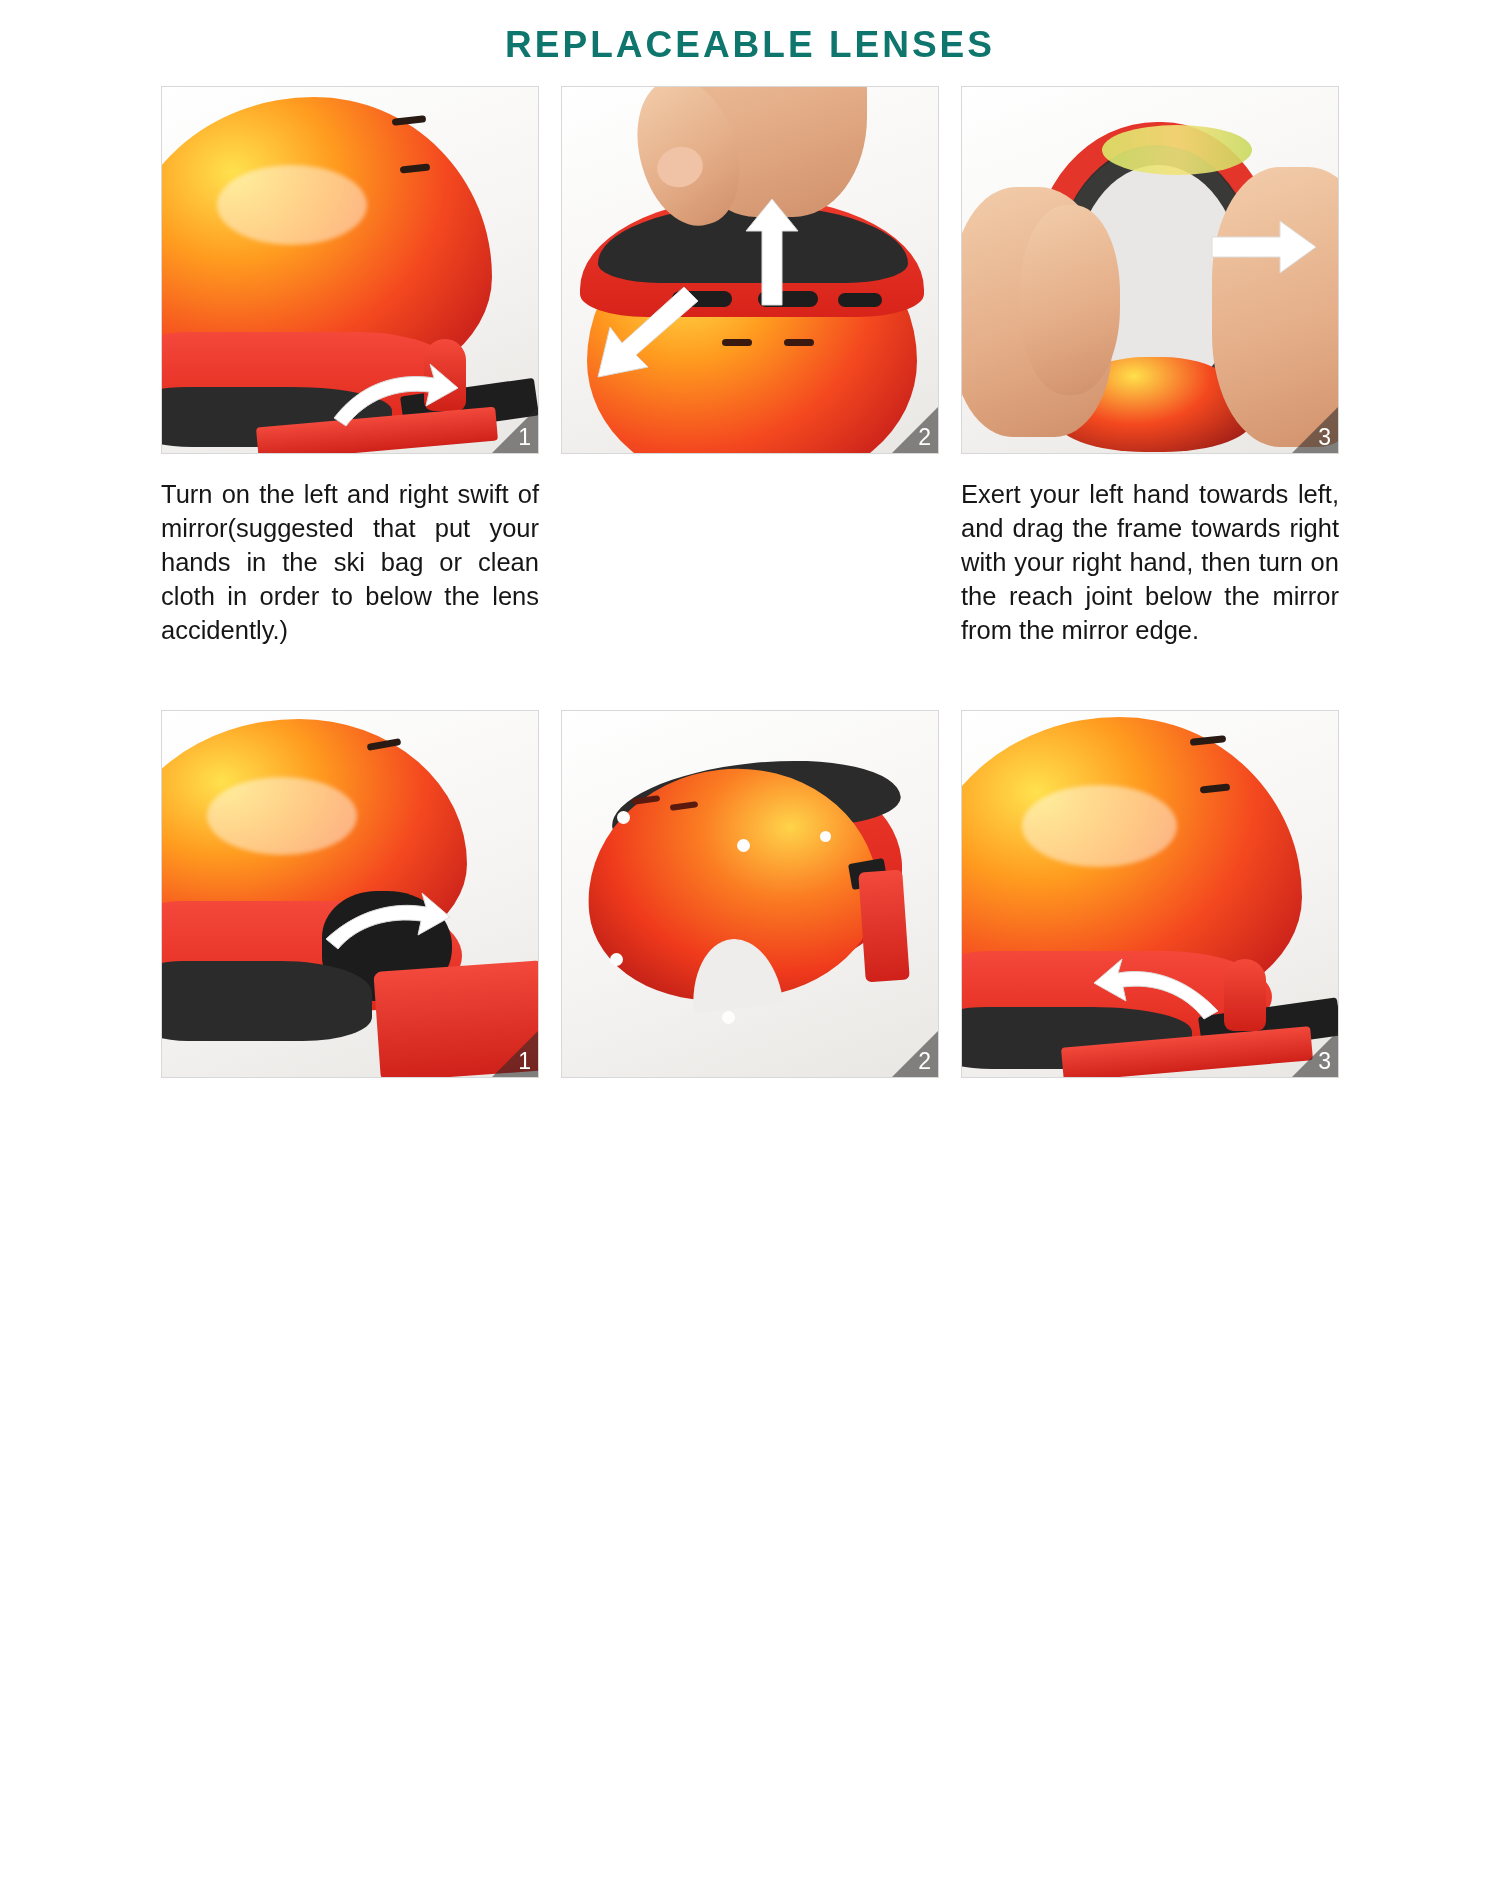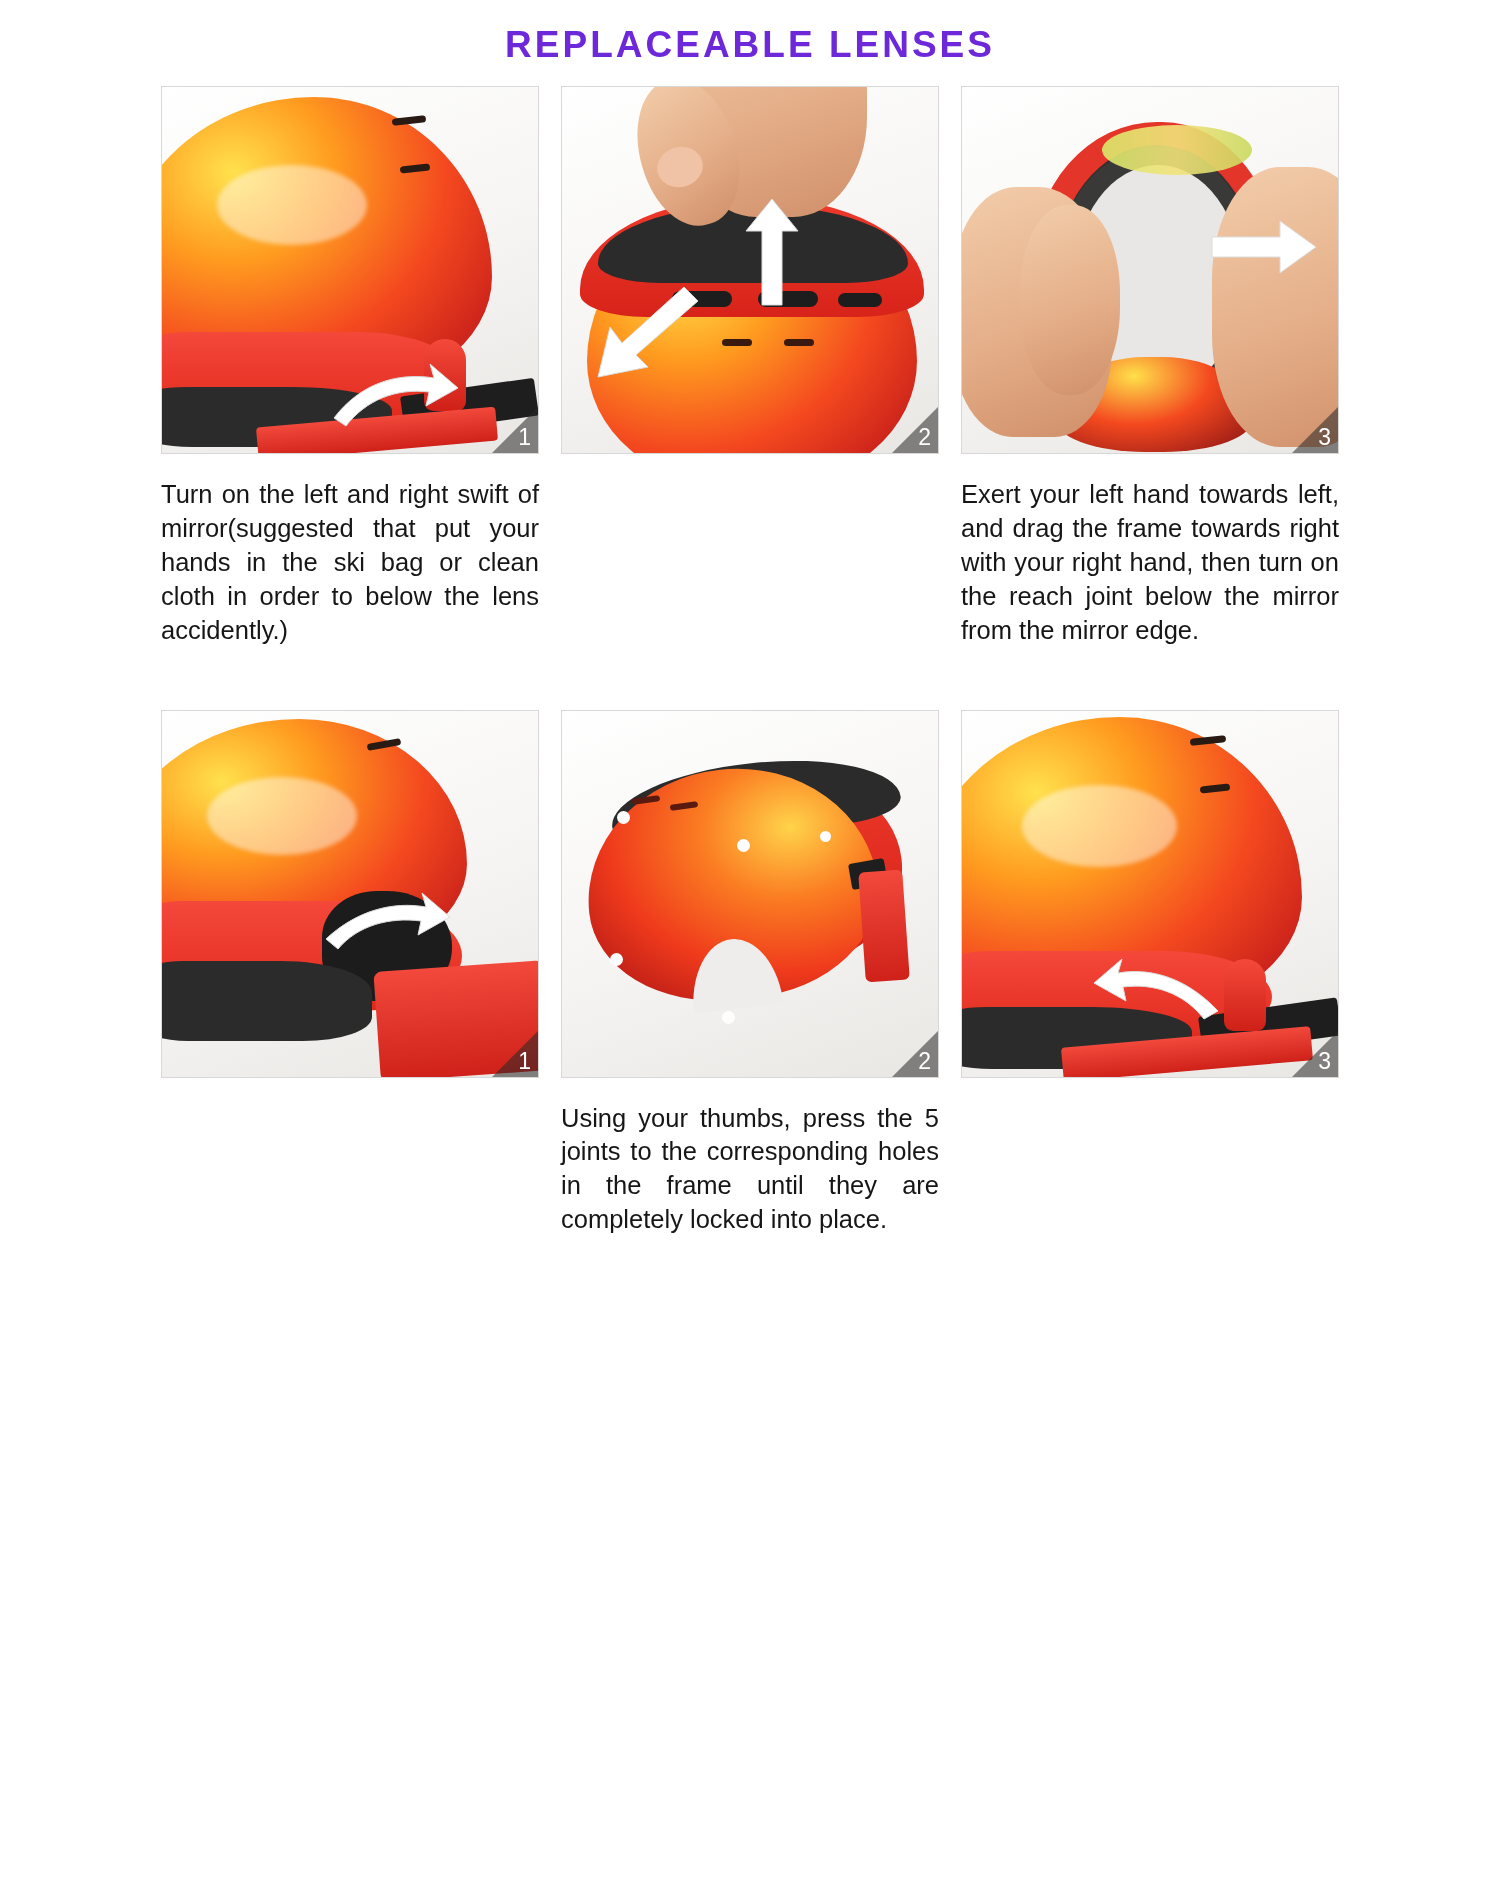--- a/index.html
+++ b/index.html
@@ -25,21 +25,21 @@
   .title-wrap {
     text-align: center;
     padding-top: 24px;
     padding-bottom: 20px;
   }
   .title {
     display: inline-block;
     font-size: 37px;
     font-weight: bold;
     letter-spacing: 3px;
-    color: #6d28d9;
+    color: #0f766e;
   }
 
   
   .row {
     display: flex;
     justify-content: space-between;
     width: 1178px;
     margin: 0 auto;
   }
   .row.section-gap {
@@ -285,21 +285,20 @@
         <div style="position:absolute; left:258px; top:120px; width:11px; height:11px; background:#fdfdfd; border-radius:50%;"></div>
 
         <div style="position:absolute; left:70px; top:86px; width:28px; height:6px; background:#5a1a10; border-radius:3px; transform:rotate(-8deg);"></div>
         <div style="position:absolute; left:108px; top:92px; width:28px; height:6px; background:#5a1a10; border-radius:3px; transform:rotate(-8deg);"></div>
 
         <div class="clip" style="left:288px; top:150px; width:36px; height:26px; transform:rotate(-10deg);"></div>
         <div class="strap" style="left:300px; top:160px; width:44px; height:110px; border-radius:6px; transform:rotate(-4deg);"></div>
         <div class="corner-triangle"></div>
         <div class="corner-number">2</div>
       </div>
-      <div class="caption">Using your thumbs, press the 5 joints to the corresponding holes in the frame until they are completely locked into place.</div>
     </div>
 
     <div class="cell">
       <div class="photo">
         <div class="backdrop"></div>
         <div class="lens-red" style="left:-40px; top:6px; width:380px; height:300px; border-radius:52% 48% 45% 55% / 58% 60% 40% 42%;"></div>
         <div style="position:absolute; left:60px; top:74px; width:155px; height:82px; background:rgba(255,255,255,0.45); border-radius:50%; filter:blur(2px);"></div>
         <div style="position:absolute; left:228px; top:26px; width:36px; height:7px; background:#2a1a14; border-radius:4px; transform:rotate(-6deg);"></div>
         <div style="position:absolute; left:238px; top:74px; width:30px; height:7px; background:#2a1a14; border-radius:4px; transform:rotate(-6deg);"></div>
         <div class="frame-red" style="left:-30px; top:240px; width:340px; height:92px; border-radius:20% 38% 40% 25% / 35% 60% 60% 40%;"></div>

